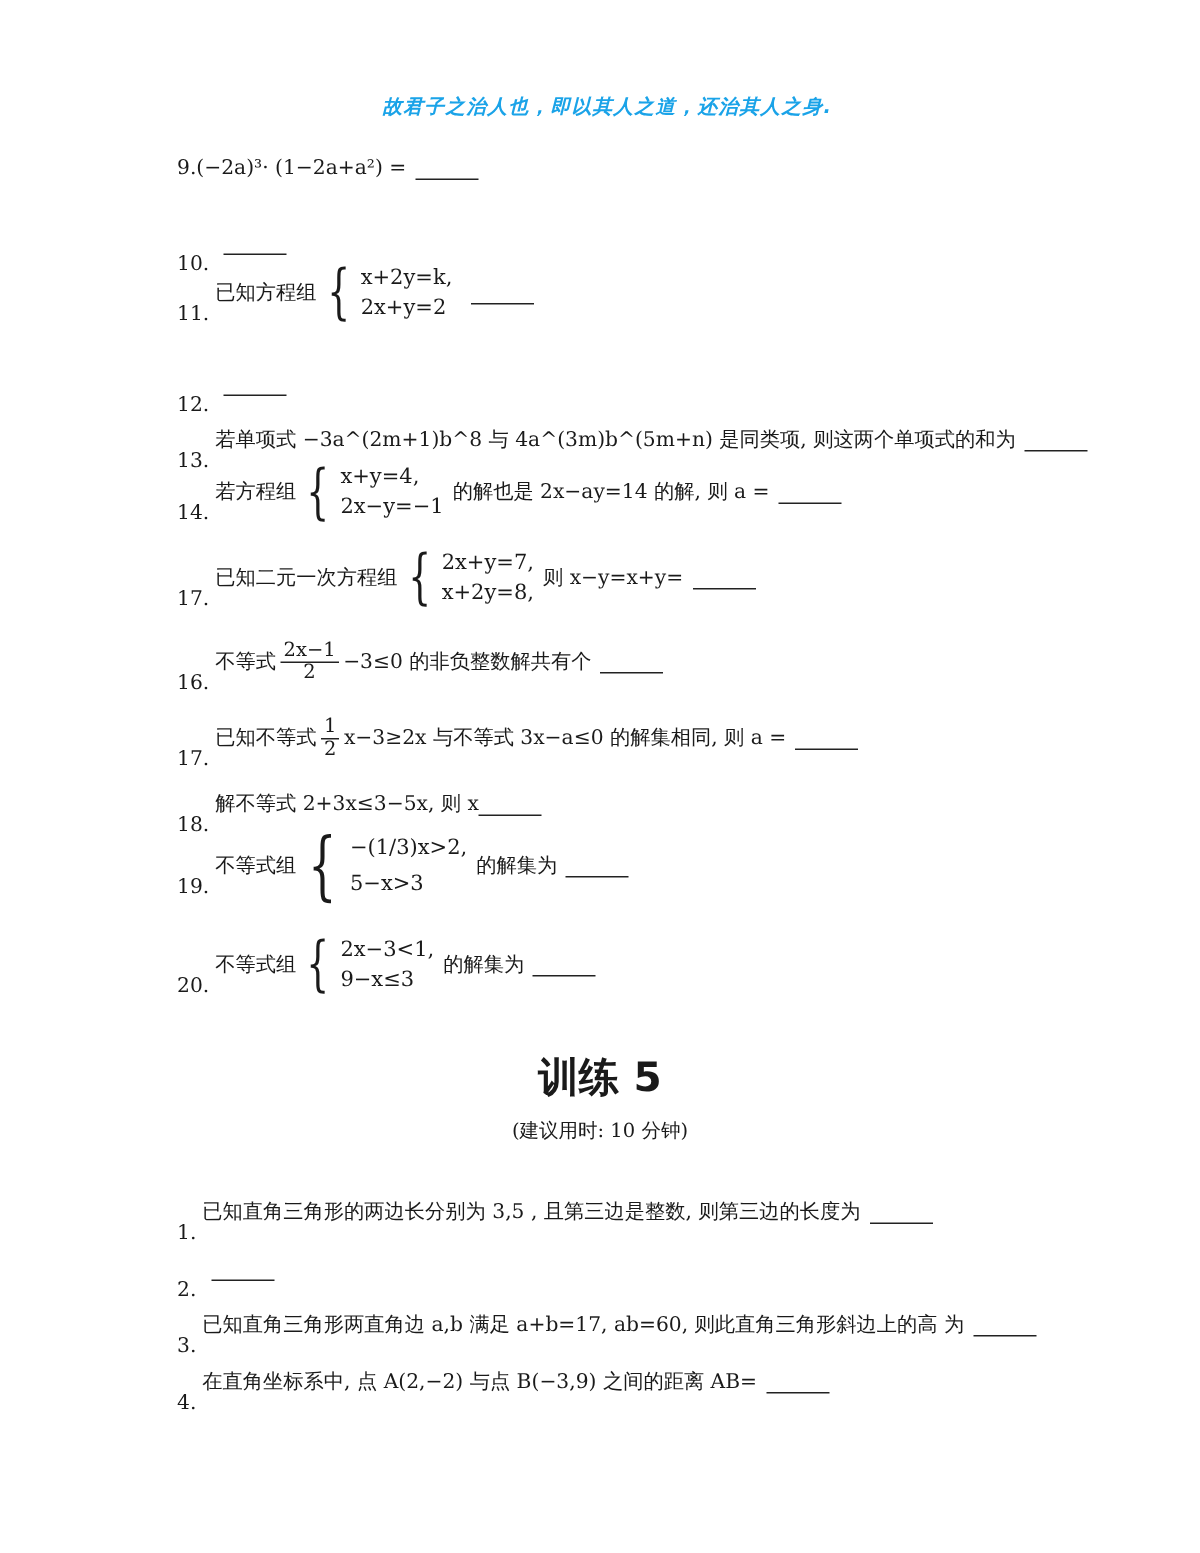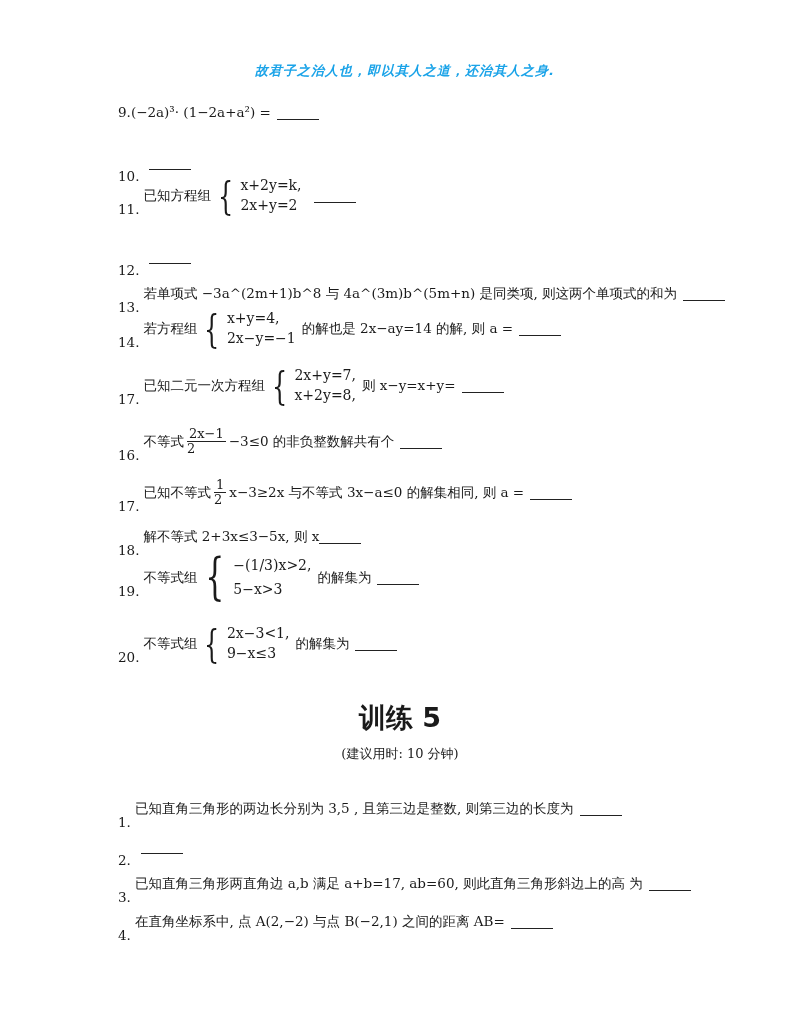--- a/index.html
+++ b/index.html
@@ -23,21 +23,21 @@
   .blank {
     display: inline-block; width: 42px; border-bottom: 1px solid #222;
     height: 14px; margin-left: 6px; vertical-align: baseline;
   }
   .sys { display: inline-flex; align-items: center; margin: 0 6px 0 2px; }
   .brace {
     font-size: 40px; line-height: 36px; font-weight: 200; margin-right: 2px;
     font-family: "DejaVu Serif", serif; transform: scaleX(0.6);
   }
   .sys-lines { display: flex; flex-direction: column; font-size: 14px; line-height: 20px; }
-  .frac { display: inline-flex; flex-direction: column; align-items: flex-start; margin: 0 3px; font-size: 13px; line-height: 14px; }
+  .frac { display: inline-flex; flex-direction: column; align-items: center; margin: 0 3px; font-size: 13px; line-height: 14px; }
   .frac .top { border-bottom: 1px solid #222; padding: 0 2px; }
   .title {
     position: absolute; top: 700px; left: 0; width: 800px; text-align: center;
     font-size: 27px; font-weight: bold; font-family: "DejaVu Sans", sans-serif;
   }
   .subtitle {
     position: absolute; top: 745px; left: 0; width: 800px; text-align: center;
     font-size: 13px;
   }
 </style>
@@ -180,15 +180,15 @@
 </div>
 
 <div class="q" style="top:860px">
   <span class="num">3.</span>
   <span>已知直角三角形两直角边 a,b 满足 a+b=17, ab=60, 则此直角三角形斜边上的高 为</span>
   <span class="blank"></span>
 </div>
 
 <div class="q" style="top:898px">
   <span class="num">4.</span>
-  <span>在直角坐标系中, 点 A(2,−2) 与点 B(−2,1) 之间的距离 AB=</span>
+  <span>在直角坐标系中, 点 A(2,−2) 与点 B(−3,9) 之间的距离 AB=</span>
   <span class="blank"></span>
 </div>
 
 </body></html>

